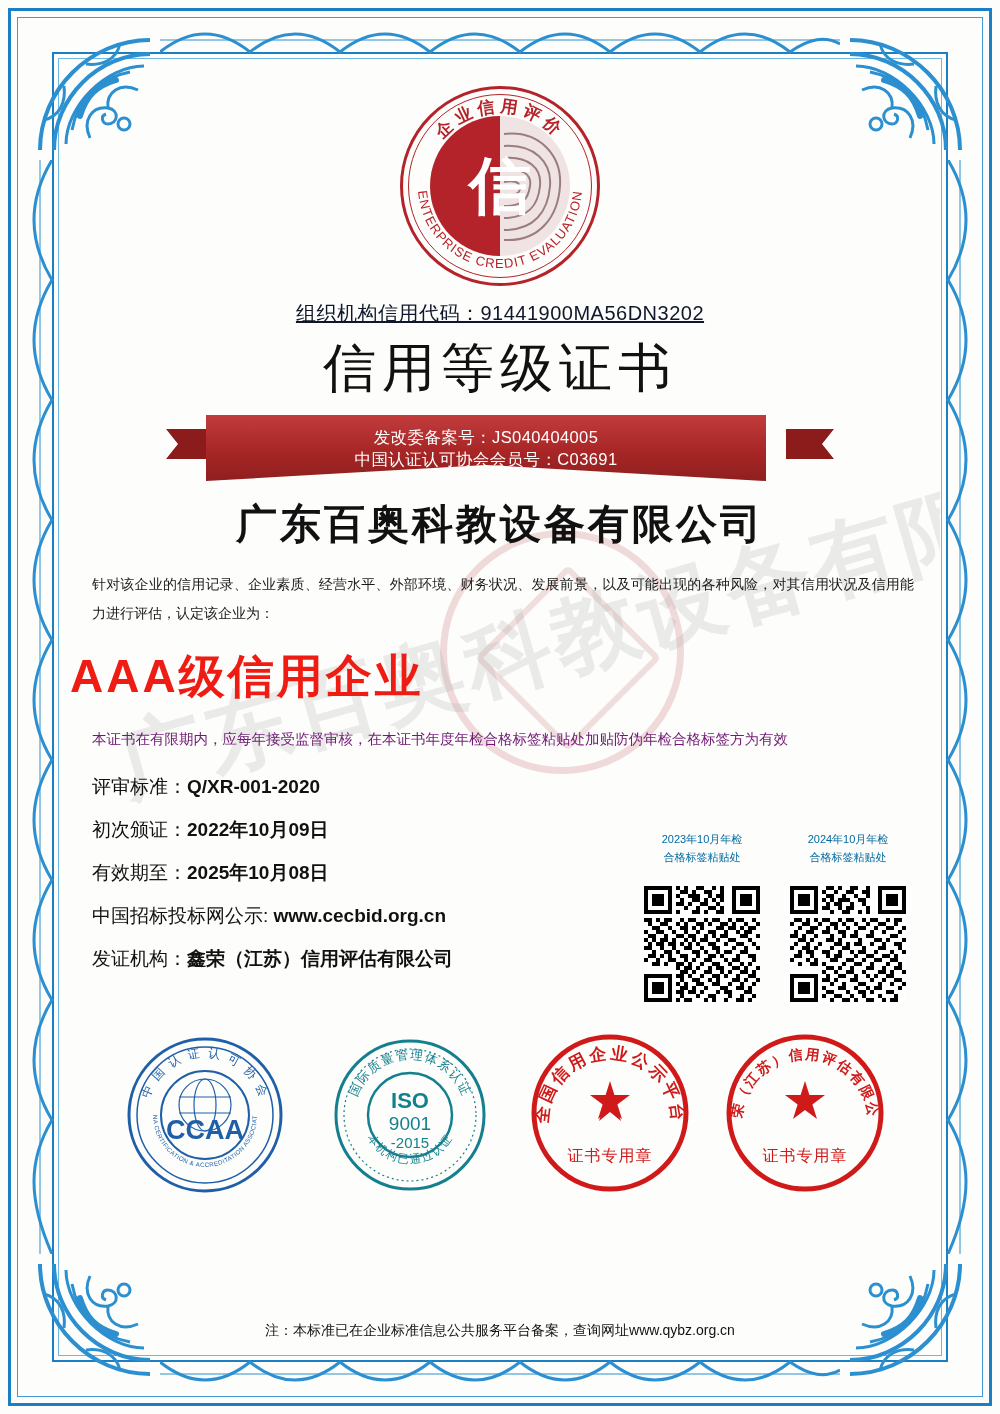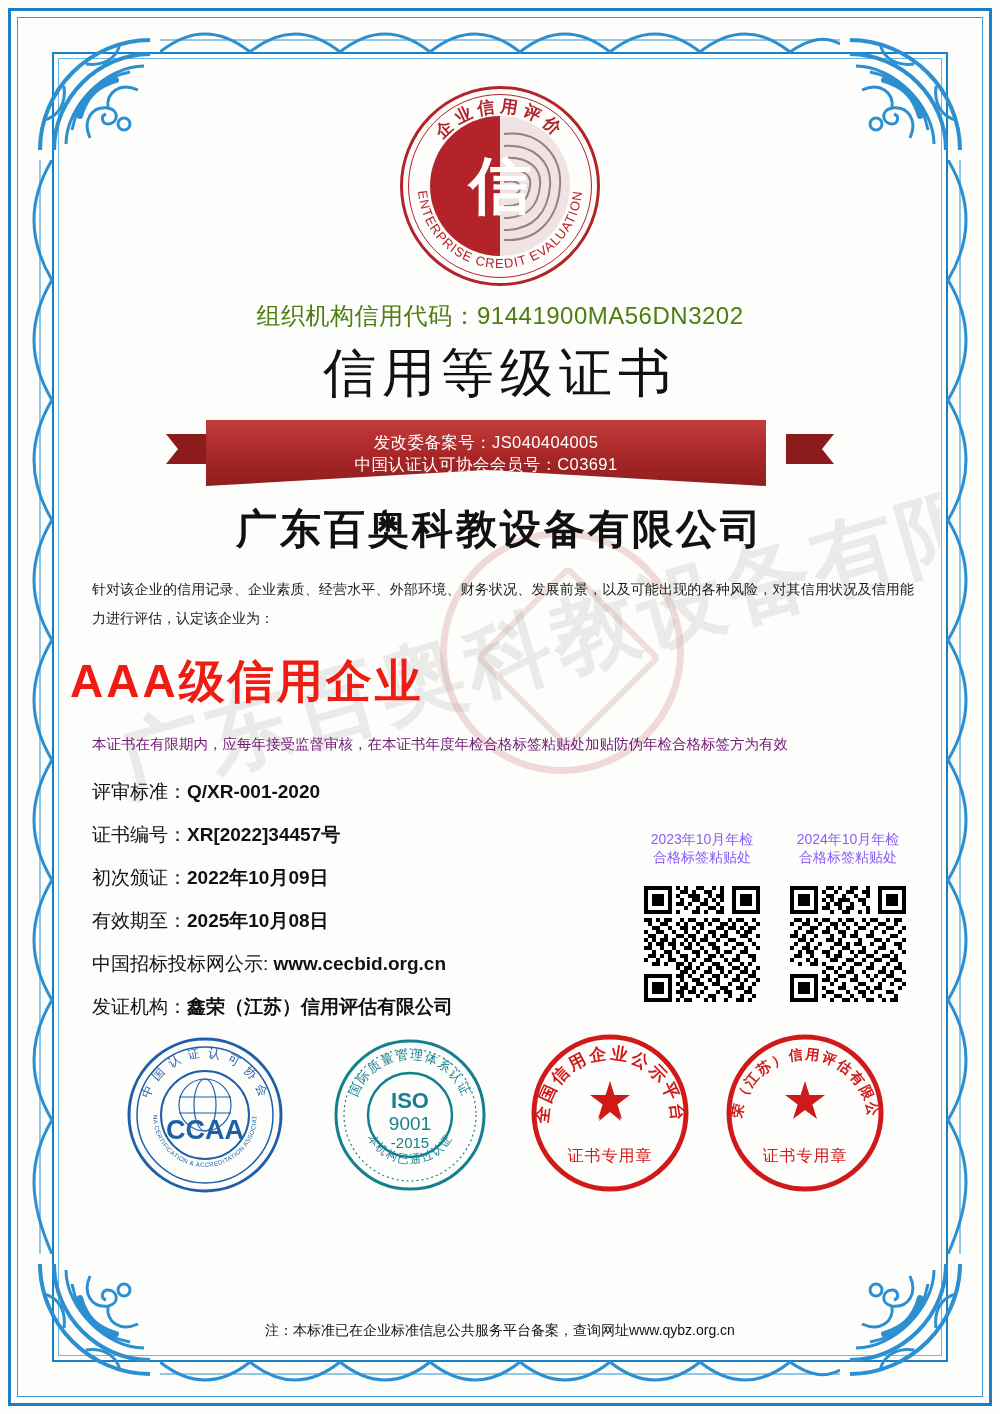--- a/index.html
+++ b/index.html
@@ -44,21 +44,21 @@
   .logo-core{position:absolute;left:30px;top:30px;width:140px;height:140px;border-radius:50%;overflow:hidden;background:#fff;}
   .logo-core .half{position:absolute;left:0;top:0;width:70px;height:140px;background:#b4232a;}
   .logo-core .half.right{left:70px;background:#efe3e3;}
   .logo-core .fp{position:absolute;left:70px;top:0;width:70px;height:140px;}
   .logo-core .xin{position:absolute;left:0;top:0;width:140px;height:140px;display:flex;align-items:center;justify-content:center;
     font-size:62px;color:#fff;font-family:"Liberation Serif","DejaVu Serif",serif;font-weight:bold;}
   .logo-top-text, .logo-bot-text{position:absolute;left:0;top:0;width:200px;height:200px;}
   .arc-text{font-size:13px;fill:#b4232a;letter-spacing:1px;font-family:"Liberation Sans",sans-serif;}
   .arc-text-cn{font-size:17px;fill:#b4232a;letter-spacing:5px;font-weight:bold;}
 
-  .code-line{text-align:center;font-size:24px;margin-top:14px;color:#4d7c0f;letter-spacing:.5px;}
+  .code-line{text-align:center;font-size:20px;margin-top:14px;color:#0f172a;letter-spacing:.5px;text-decoration:underline;}
 
   .big-title{text-align:center;font-size:53px;font-weight:normal;letter-spacing:6px;margin-top:6px;color:#111;
     font-family:"Liberation Sans","DejaVu Sans",sans-serif;}
 
   .ribbon{position:relative;width:588px;margin:10px auto 0;height:66px;text-align:center;}
   .ribbon .band{position:absolute;left:0;top:0;width:560px;height:66px;
     background:linear-gradient(180deg,#c23c3c 0%,#a82626 55%,#8f1f1f 100%);
     clip-path:polygon(0 0,560px 0,560px 66px,280px 50px,0 66px);
     display:flex;flex-direction:column;align-items:center;justify-content:center;color:#fff;}
   .ribbon .band div{font-size:16.5px;line-height:22px;letter-spacing:.4px;}
@@ -76,21 +76,21 @@
 
   .fields{margin:14px 0 0 22px;}
   .fields .row{font-size:19px;line-height:43px;color:#111;}
   .fields .row b{font-weight:normal;}
   .fields .row .v{font-weight:bold;}
   .fields .row.bold .v{font-weight:bold;}
 
   
   .qr-area{position:absolute;right:22px;top:760px;display:flex;gap:26px;}
   .qr-box{width:120px;text-align:center;}
-  .qr-cap{font-size:14px;line-height:18px;color:#8b5cf6;margin-bottom:20px;}
+  .qr-cap{font-size:11px;line-height:18px;color:#0369a1;margin-bottom:20px;}
   .qr-img{width:116px;height:116px;margin:0 auto;}
 
   
   .seals{position:absolute;left:60px;top:1035px;width:880px;height:170px;}
   .seal{position:absolute;width:160px;height:160px;}
   .seal svg{width:100%;height:100%;display:block;}
   .s1{left:65px;top:0;}
   .s2{left:270px;top:0;}
   .s3{left:470px;top:-2px;}
   .s4{left:665px;top:-2px;}
@@ -256,23 +256,20 @@
 
     <div class="para">针对该企业的信用记录、企业素质、经营水平、外部环境、财务状况、发展前景，以及可能出现的各种风险，对其信用状况及信用能力进行评估，认定该企业为：</div>
 
     <div class="grade">AAA级信用企业</div>
 
     <div class="note">本证书在有限期内，应每年接受监督审核，在本证书年度年检合格标签粘贴处加贴防伪年检合格标签方为有效</div>
 
     <div class="fields">
       <div class="row">
         <b>评审标准：</b><span class="v">Q/XR-001-2020</span>
-      </div>
-      <div class="row">
-        <b>证书编号：</b><span class="v">XR[2022]34457号</span>
       </div>
       <div class="row">
         <b>初次颁证：</b><span class="v">2022年10月09日</span>
       </div>
       <div class="row">
         <b>有效期至：</b><span class="v">2025年10月08日</span>
       </div>
       <div class="row">
         <b>中国招标投标网公示: </b><span class="v">www.cecbid.org.cn</span>
       </div>

